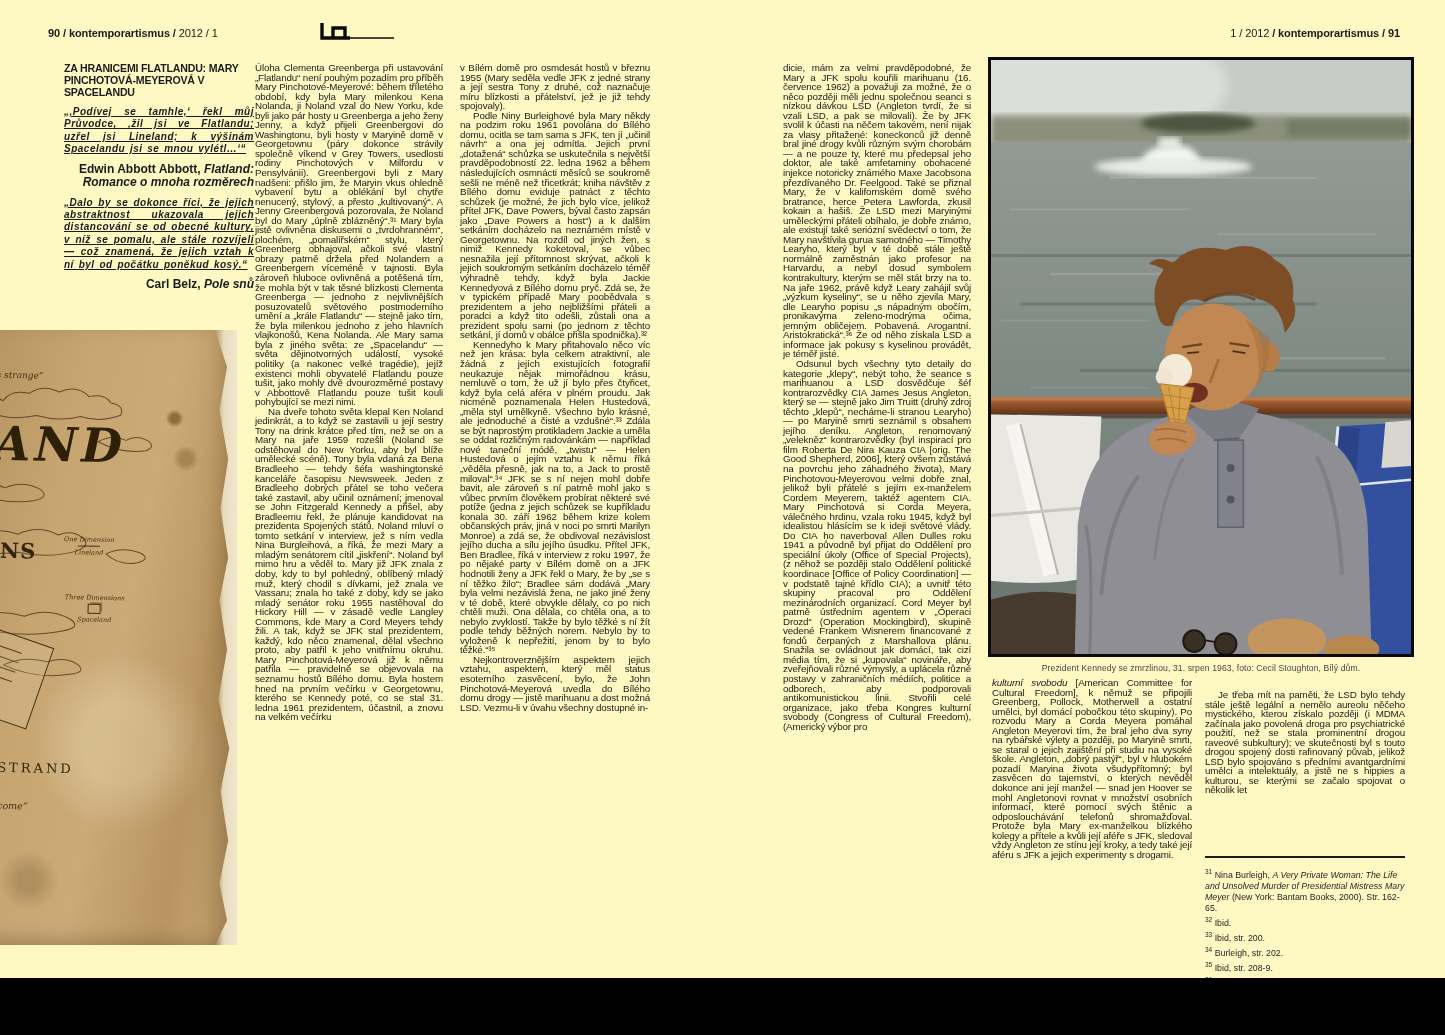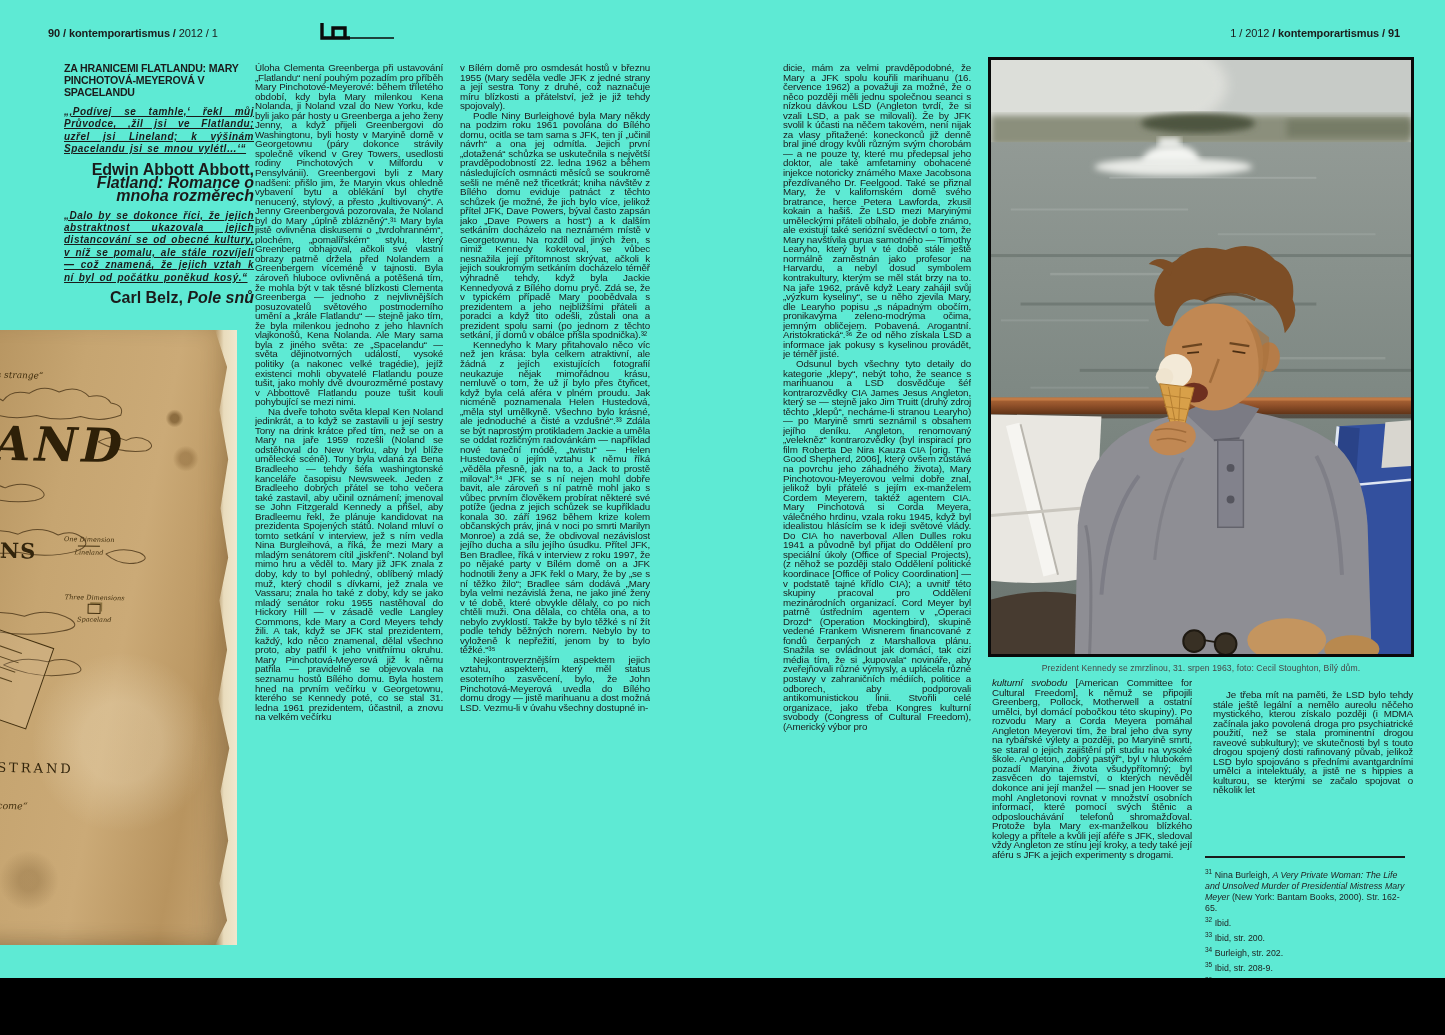--- a/index.html
+++ b/index.html
@@ -1,43 +1,43 @@
 <!DOCTYPE html>
 <html><head>
 <meta charset="utf-8">
 <style>
   html,body{margin:0;padding:0;background:#ffffff;}
-  .spread{position:relative;width:1445px;height:1035px;background:#5eead4;overflow:hidden;
+  .spread{position:relative;width:1445px;height:1035px;background:#fef9c3;overflow:hidden;
           font-family:"Liberation Sans",sans-serif;color:#1b1b1b;}
 
   
   .hdr{position:absolute;top:27px;font-size:11px;letter-spacing:-0.1px;white-space:nowrap;}
   .hdr b{font-weight:700;}
   .hdr-left{left:48px;}
   .hdr-right{right:45px;}
   .logo{position:absolute;left:318px;top:20px;width:78px;height:24px;}
 
   
   .introcol{position:absolute;left:64px;top:62px;width:190px;}
   .arttitle{font-size:10.6px;font-weight:700;line-height:12px;letter-spacing:-0.2px;text-transform:uppercase;}
   .bigquote{margin-top:8px;font-size:10px;font-weight:700;font-style:italic;line-height:12.4px;
             text-align:justify;text-decoration:underline;letter-spacing:0.5px;word-spacing:1.5px;}
-  .attrib{margin-top:7px;font-size:16px;font-weight:700;line-height:13px;text-align:right;}
+  .attrib{margin-top:7px;font-size:12px;font-weight:700;line-height:13px;text-align:right;}
   .attrib i{font-style:italic;}
 
   
   .col{position:absolute;top:63px;height:912px;overflow:hidden;font-size:9.8px;line-height:9.55px;
        text-align:justify;letter-spacing:-0.15px;}
   .col p.para{margin:0;}
   .col p.ind{text-indent:13px;}
   #col2{left:255px;width:188px;}
   #col3{left:460px;width:190px;}
   #col4{left:783px;width:188px;}
   #colR1{left:992px;top:678px;width:200px;height:280px;}
-  #colR2{left:1205px;top:690px;width:200px;height:150px;margin-left:8px;}
+  #colR2{left:1205px;top:690px;width:200px;height:150px;}
 
   
   .bookcover{position:absolute;left:0;top:330px;width:237px;height:615px;overflow:hidden;}
   .paper{position:absolute;left:-26px;top:-8px;width:262px;height:632px;transform:rotate(1.2deg);
      background:
        radial-gradient(circle at 196px 95px, rgba(90,60,20,.55) 0 4px, rgba(90,60,20,0) 9px),
        radial-gradient(circle at 208px 135px, rgba(120,85,40,.4) 0 6px, rgba(120,85,40,0) 13px),
        radial-gradient(circle at 60px 560px, rgba(100,70,30,.25) 0 10px, rgba(100,70,30,0) 30px),
        radial-gradient(circle at 150px 420px, rgba(255,245,220,.25) 0 40px, rgba(255,245,220,0) 90px),
        linear-gradient(100deg,#b5935f 0%,#c6a571 30%,#cbaa77 55%,#b8945f 80%,#caa977 100%);

